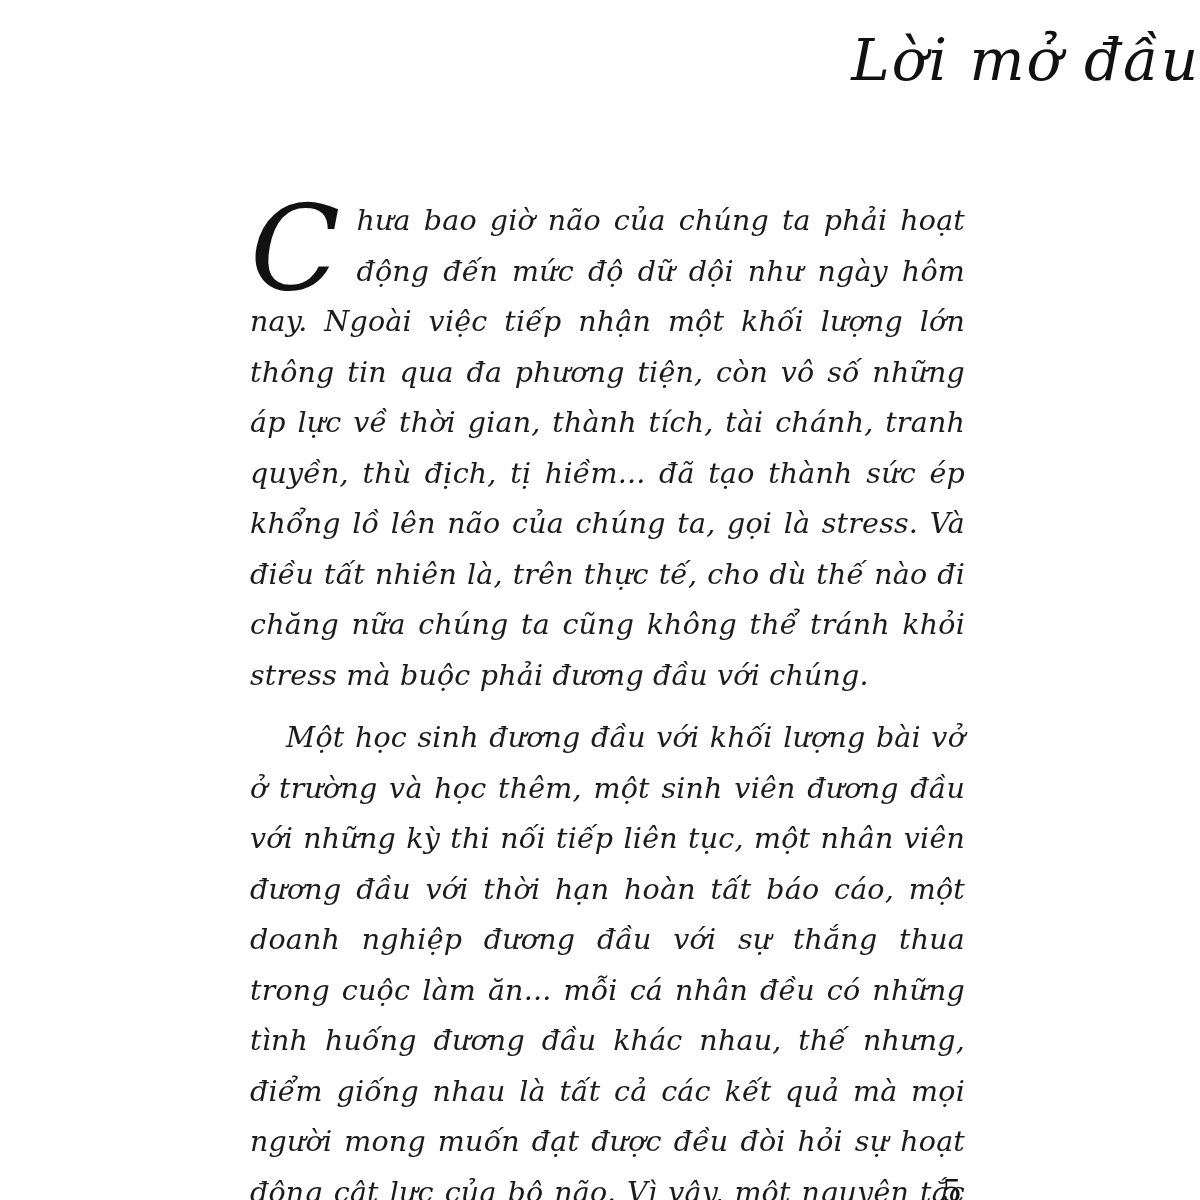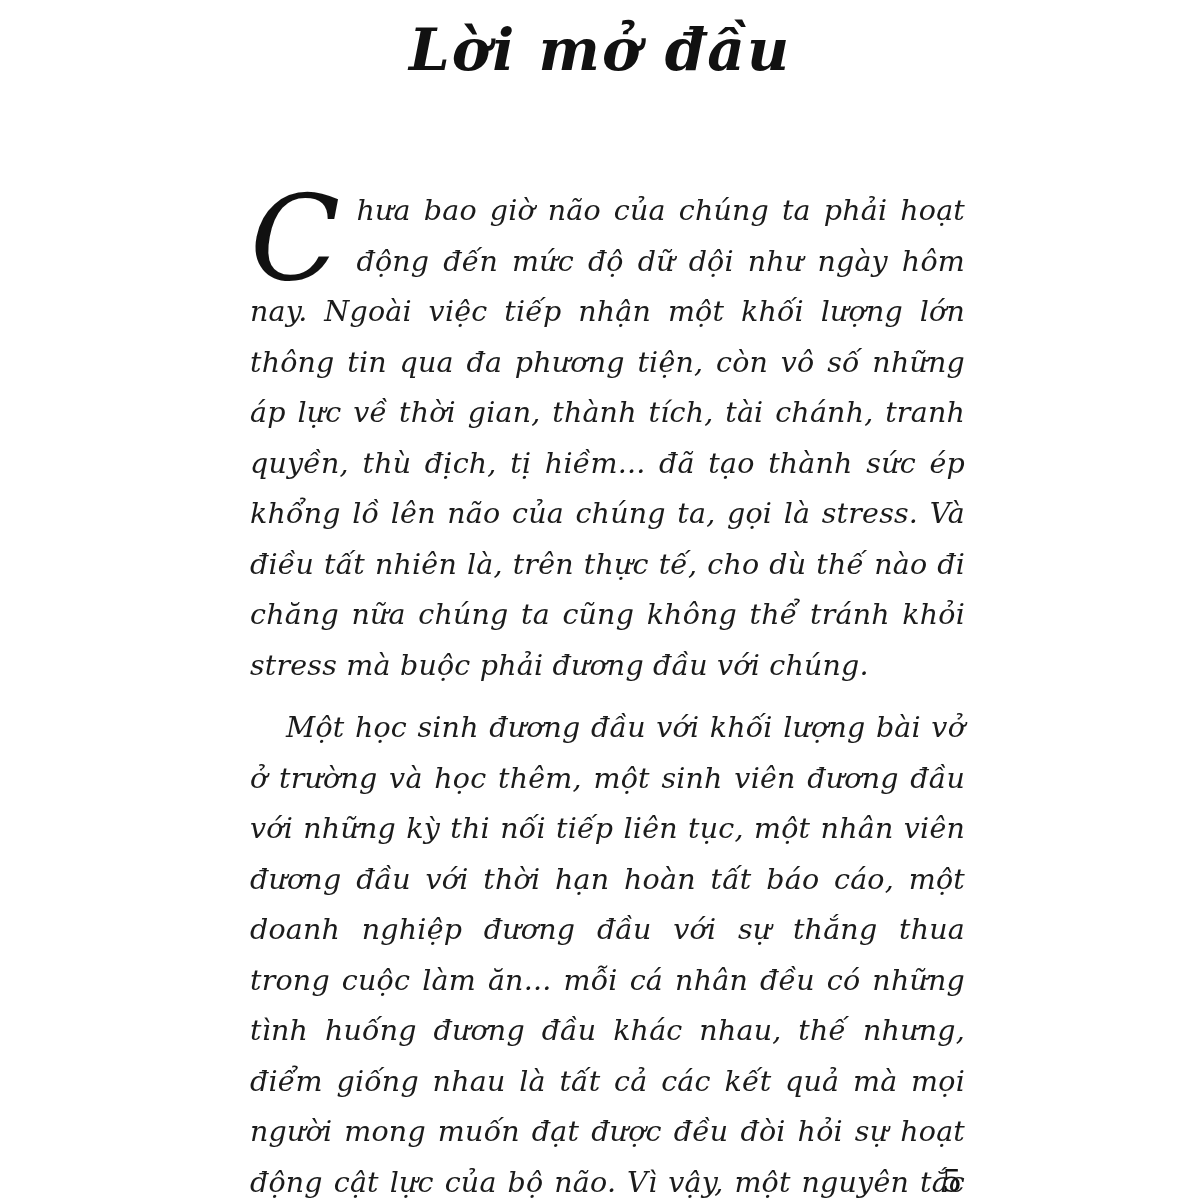--- a/index.html
+++ b/index.html
@@ -11,25 +11,25 @@
     overflow: hidden;
   }
   .page {
     position: relative;
     width: 1200px;
     height: 1200px;
     background: #ffffff;
     color: #1b1b1b;
   }
   .title {
-    margin-top: 16px;
-    text-align: center;
+    margin-top: 26px;
+    text-align: right;
     font-family: "DejaVu Serif", serif;
     font-style: italic;
-    font-weight: 700;
+    font-weight: 400;
     font-size: 58px;
     letter-spacing: 2px;
     color: #111111;
   }
   .body-block {
     margin: 102px 235px 0 250px; 
   }
   .para {
     font-style: italic;
     font-size: 28.5px;

